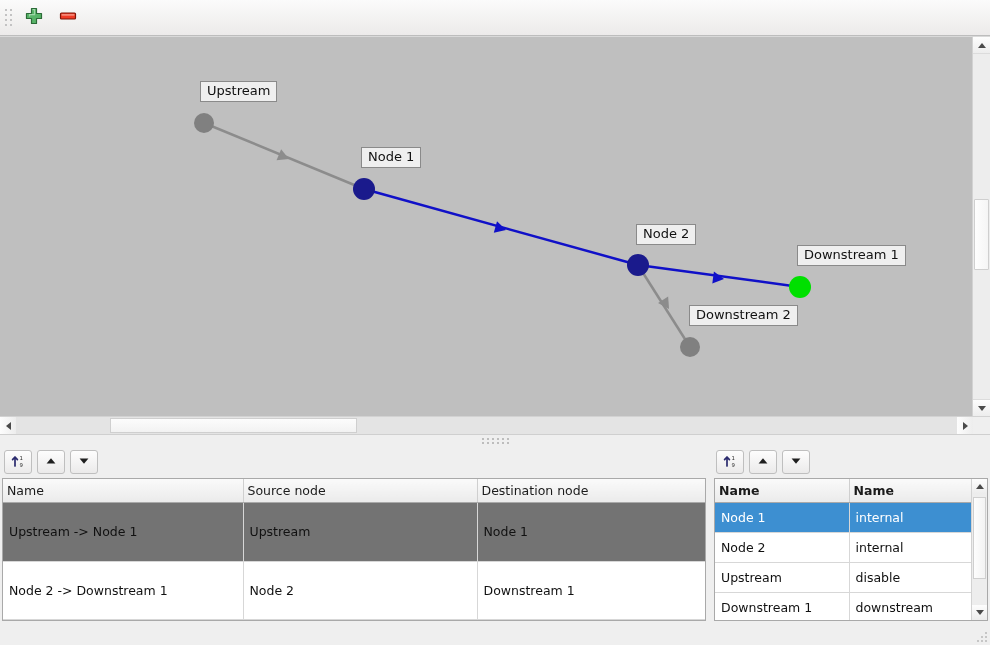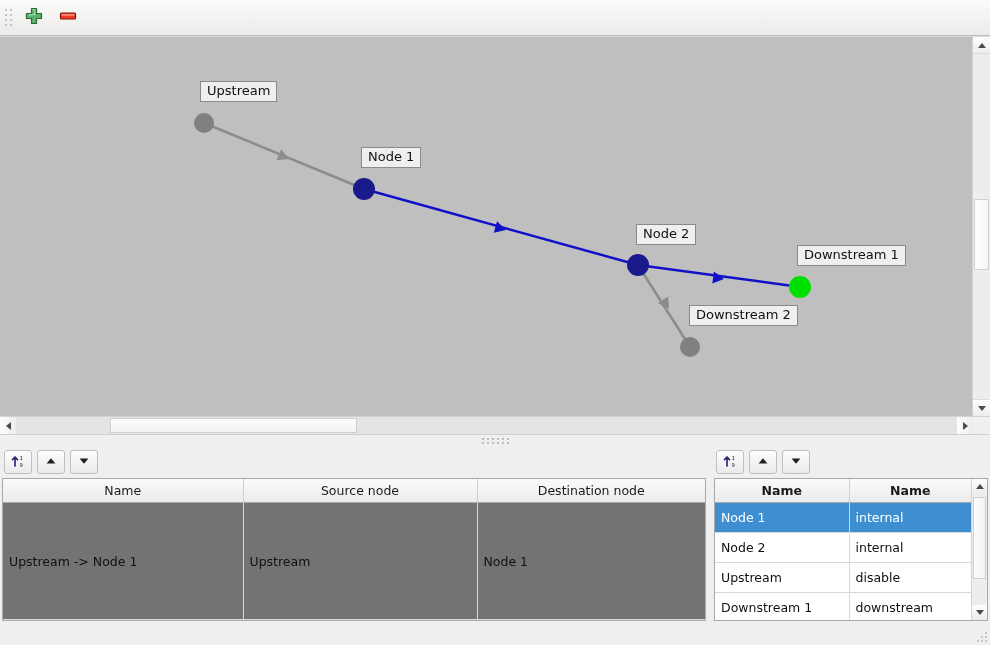--- a/index.html
+++ b/index.html
@@ -255,21 +255,21 @@
     table-layout: fixed;
     font-size: 12.5px;
   }
   table.grid th {
     background: linear-gradient(to bottom,#fafafa,#ebebeb);
     border-right: 1px solid #cfcfcf;
     border-bottom: 1px solid #a9a9a9;
     height: 23px;
     font-weight: normal;
     color: #1b1b1b;
-    text-align: center;
+    text-align: left;
     padding: 0 4px;
     overflow: hidden;
     white-space: nowrap;
     margin-top: 43px;
   }
   .pane-right table.grid th { font-weight: bold; }
   table.grid th:last-child { border-right: 0; }
   table.grid td {
     height: 29px;
     border-right: 1px solid #d7d7d7;
@@ -483,20 +483,25 @@
               <th>Name</th>
               <th>Source node</th>
               <th>Destination node</th>
             </tr>
           </thead>
           <tbody id="edge-tbody">
               <tr class="alt">
                 <td>Upstream -&gt; Node 1</td>
                 <td>Upstream</td>
                 <td>Node 1</td>
+              </tr>
+              <tr>
+                <td>Node 2 -&gt; Downstream 1</td>
+                <td>Node 2</td>
+                <td>Downstream 1</td>
               </tr>
             </tbody>
         </table>
       </div>
     </div>
 
     <div class="pane pane-right">
       <div class="pane-toolbar">
         <button class="ptb-btn">
           <span>

